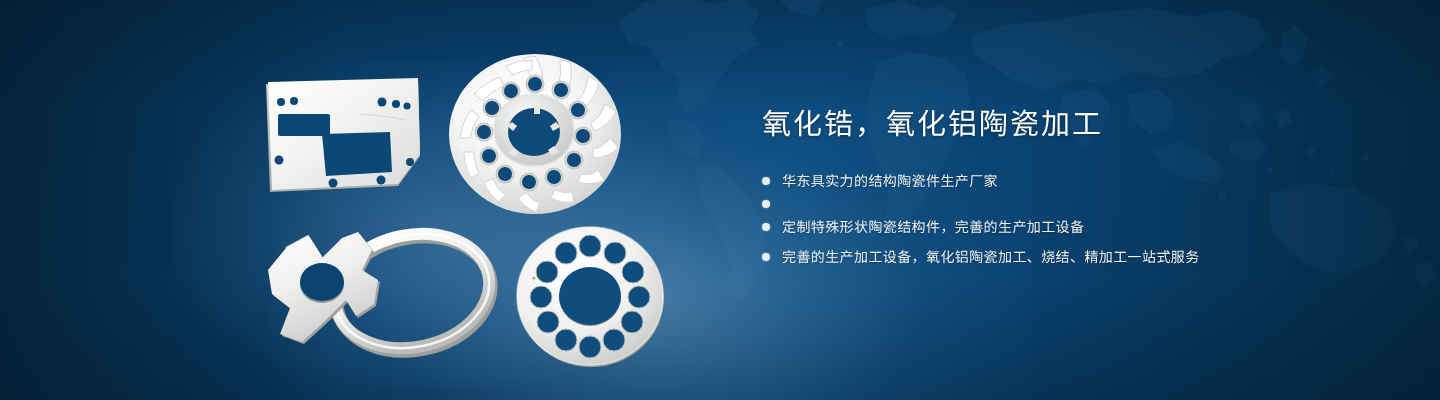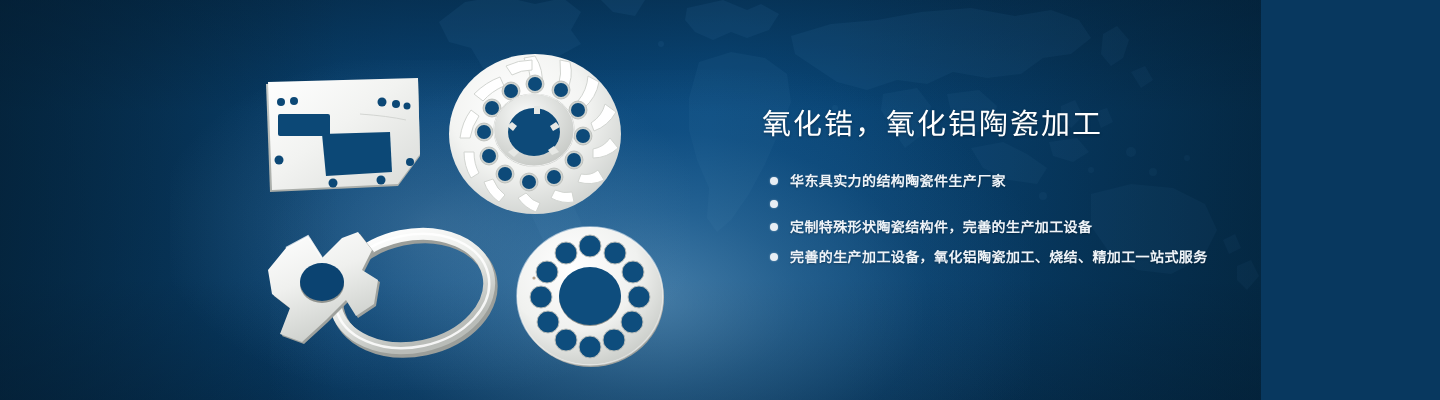--- a/index.html
+++ b/index.html
@@ -3,21 +3,21 @@
 <meta charset="utf-8">
 <title>Ceramic Banner</title>
 <style>
   html,body{margin:0;padding:0;}
   body{
     width:1440px;height:400px;overflow:hidden;
     font-family:"Liberation Sans","DejaVu Sans",sans-serif;
     background:#08385f;
   }
   .banner{
-    position:relative;width:1261px;height:400px;overflow:hidden;
+    position:relative;width:1440px;height:400px;overflow:hidden;
     background:#084371;
   }
   .bg-grad-main{
     position:absolute;inset:0;
     background:linear-gradient(100deg,#06304f 0%,#094373 30%,#0a4a7e 55%,#083f6b 78%,#05304f 100%);
   }
   .bg-vert{
     position:absolute;inset:0;
     background:linear-gradient(180deg,rgba(4,34,58,.55) 0%,rgba(8,66,112,0) 28%,rgba(8,66,112,0) 70%,rgba(4,32,55,.45) 100%);
   }
@@ -54,21 +54,21 @@
   .headline{
     color:#ffffff;
     font-size:29px;
     line-height:40px;
     letter-spacing:2px;
     font-weight:400;
     margin:0 0 26px 0;
     white-space:nowrap;
     text-shadow:0 1px 3px rgba(0,0,0,.35);
   }
-  .bullets{list-style:none;margin:8px;padding:0;font-weight:bold;}
+  .bullets{list-style:none;margin:0;padding:0;}
   .bullets li{
     display:flex;align-items:center;
     margin-bottom:8px;
     white-space:nowrap;
   }
   .dot{
     width:8px;height:8px;border-radius:50%;
     background:#e8eef4;
     flex:0 0 8px;margin-right:12px;
     box-shadow:0 0 2px rgba(255,255,255,.45);

